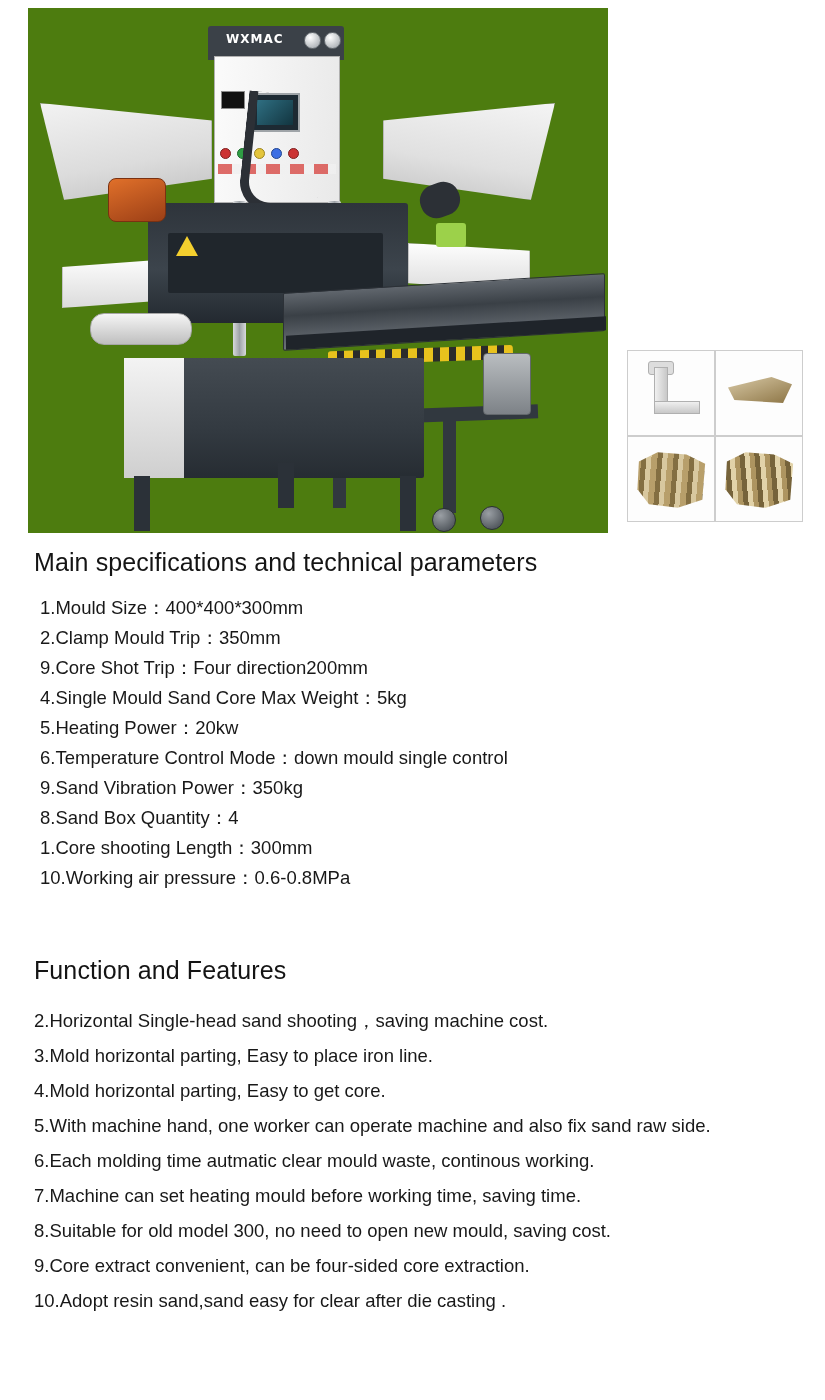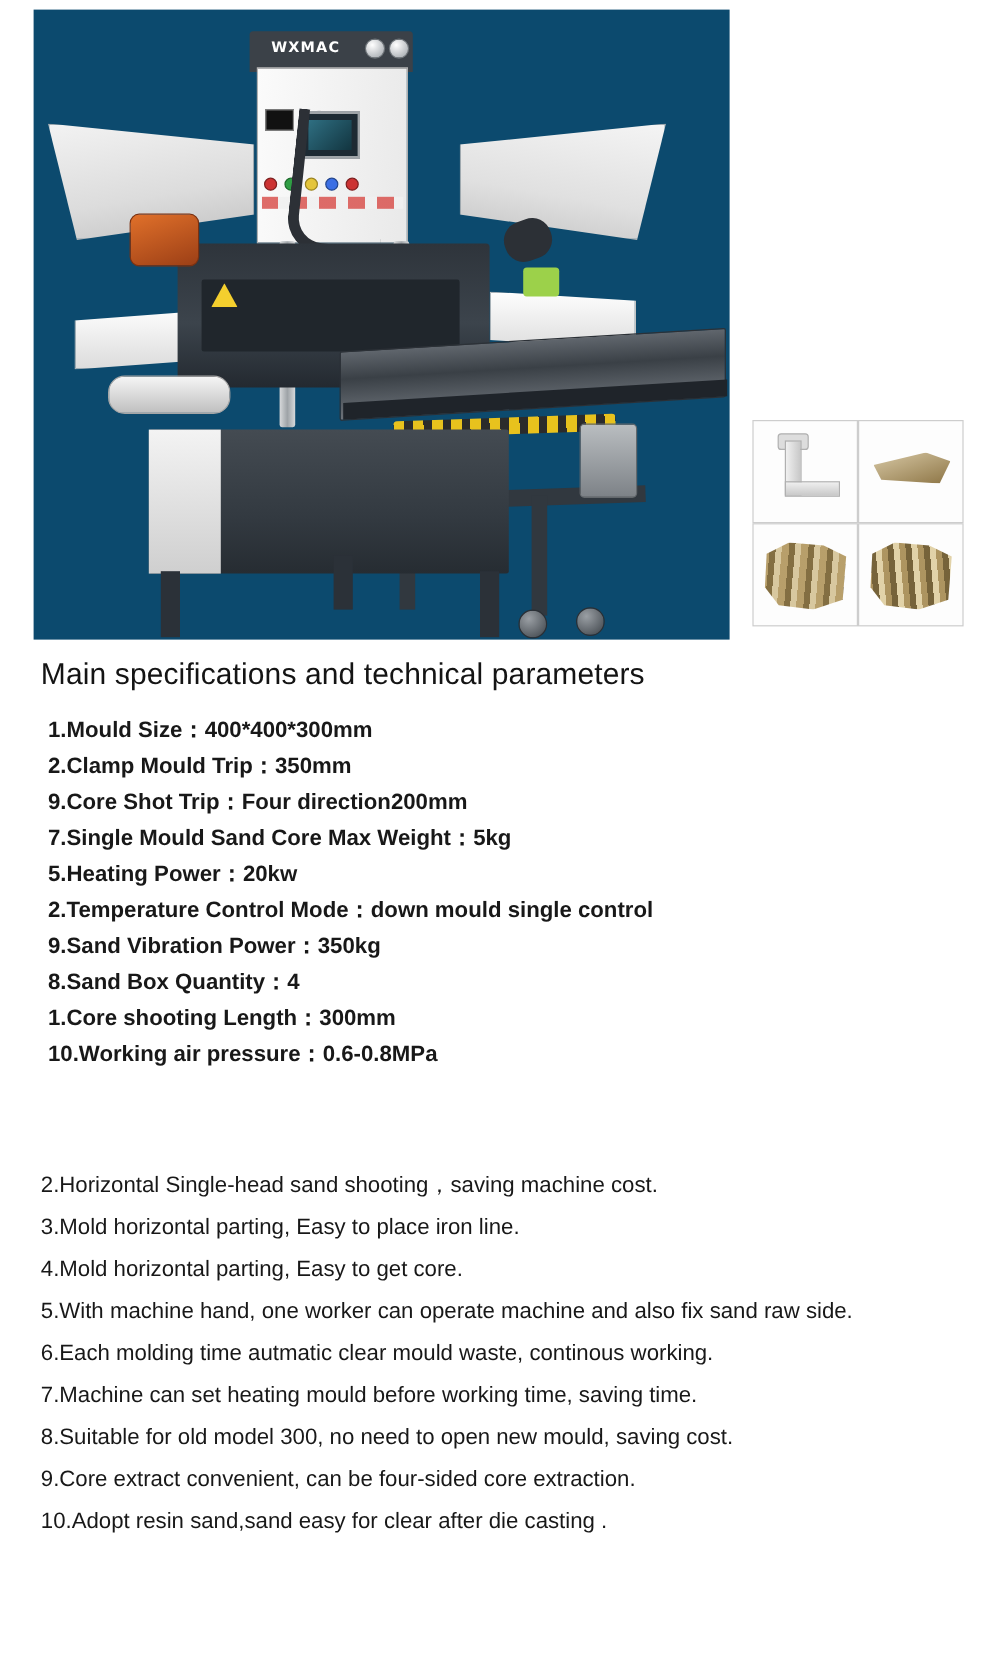--- a/index.html
+++ b/index.html
@@ -22,21 +22,21 @@
     width: 825px;
     height: 545px;
   }
 
   .machine-photo {
     position: absolute;
     left: 28px;
     top: 8px;
     width: 580px;
     height: 525px;
-    background: #0c4a6e;
+    background: #4d7c0f;
     overflow: hidden;
   }
 
   
   .m-hopper-l {
     position: absolute;
     left: 12px; top: 95px;
     width: 170px; height: 95px;
     background: linear-gradient(170deg,#f2f2f2 0%, #dcdcdc 60%, #c2c2c2 100%);
     clip-path: polygon(0% 0%, 100% 18%, 100% 78%, 14% 100%);
@@ -372,21 +372,20 @@
   .spec-list {
     margin: 14px 0 0 0;
     padding: 0 0 0 40px;
     list-style: none;
   }
   .spec-list li {
     font-size: 18.5px;
     line-height: 30px;
     color: #181818;
     white-space: nowrap;
-    font-weight: bold;
   }
   .feature-list {
     margin: 10px 0 0 0;
     padding: 0 0 0 34px;
     list-style: none;
   }
   .feature-list li {
     font-size: 18.5px;
     line-height: 35px;
     color: #181818;
@@ -473,31 +472,32 @@
 </div>
 
 <div class="content">
 
   <h2 class="section-title">Main specifications and technical parameters</h2>
 
   <ul class="spec-list">
     <li>1.Mould Size：400*400*300mm</li>
     <li>2.Clamp Mould Trip：350mm</li>
     <li>9.Core Shot Trip：Four direction200mm</li>
-    <li>7.Single Mould Sand Core Max Weight：5kg</li>
+    <li>4.Single Mould Sand Core Max Weight：5kg</li>
     <li>5.Heating Power：20kw</li>
-    <li>2.Temperature Control Mode：down mould single control</li>
+    <li>6.Temperature Control Mode：down mould single control</li>
     <li>9.Sand Vibration Power：350kg</li>
     <li>8.Sand Box Quantity：4</li>
     <li>1.Core shooting Length：300mm</li>
     <li>10.Working air pressure：0.6-0.8MPa</li>
   </ul>
 
   <div class="gap"></div>
 
+  <h2 class="section-title">Function and Features</h2>
 
   <div class="gap2"></div>
 
   <ul class="feature-list">
     <li>2.Horizontal Single-head sand shooting，saving machine cost.</li>
     <li>3.Mold horizontal parting, Easy to place iron line.</li>
     <li>4.Mold horizontal parting, Easy to get core.</li>
     <li>5.With machine hand, one worker can operate machine and also fix sand raw side.</li>
     <li>6.Each molding time autmatic clear mould waste, continous working.</li>
     <li>7.Machine can set heating mould before working time, saving time.</li>

